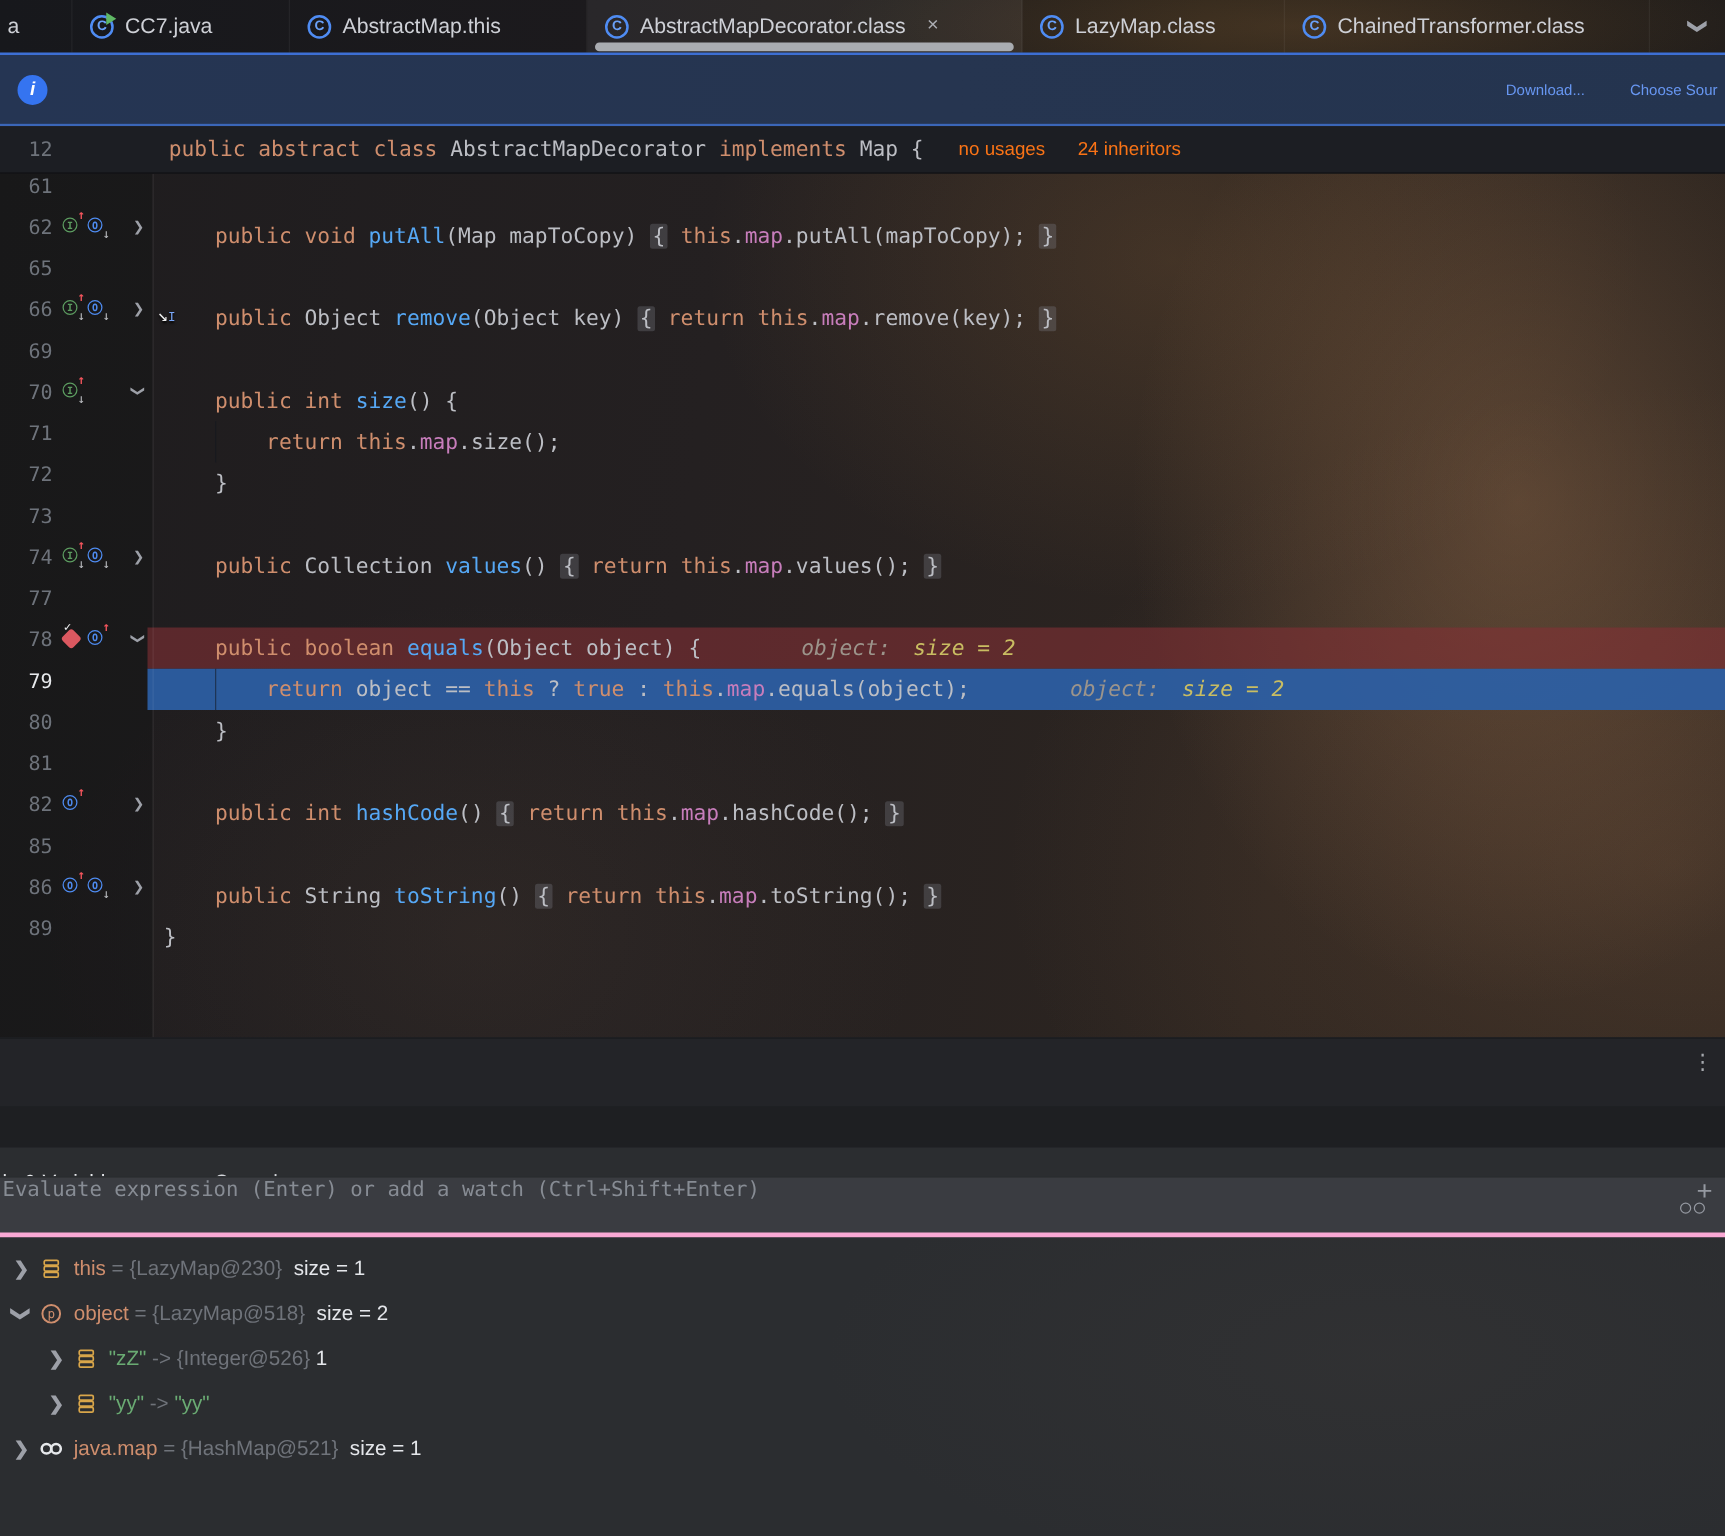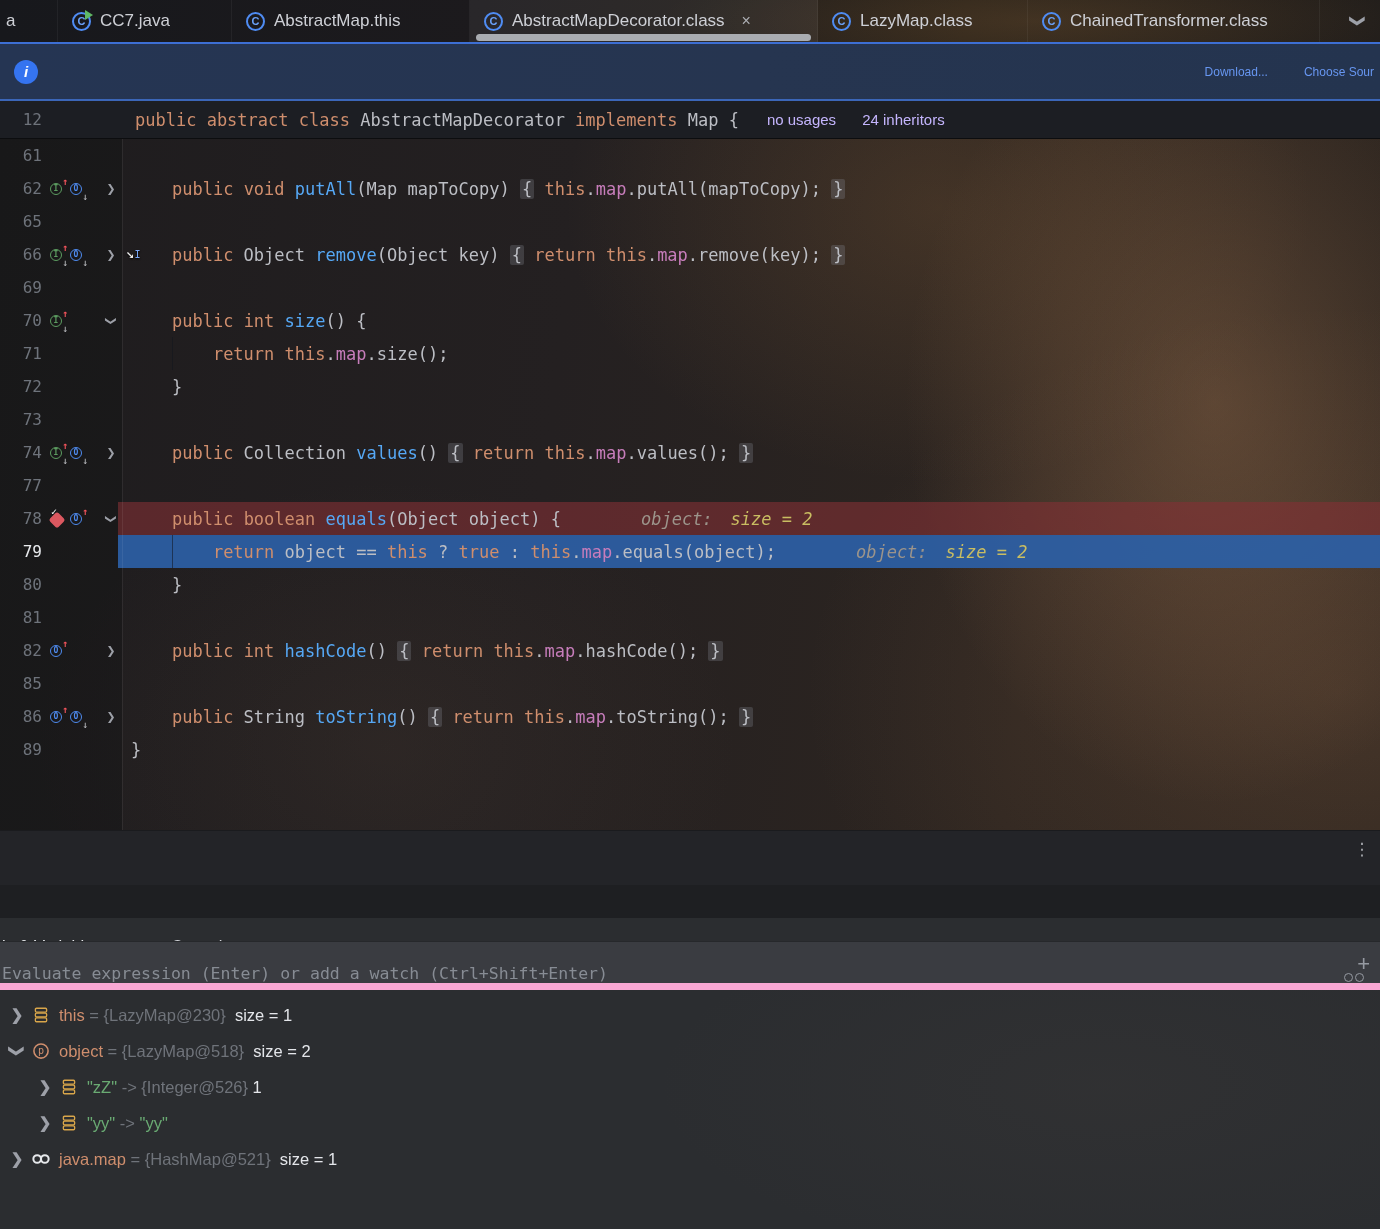--- a/index.html
+++ b/index.html
@@ -44,35 +44,35 @@
   #banner-links span { color:#6796F1; font-size:12px; white-space:nowrap; }
 
   
   #pinned { position:absolute; top:101px; left:0; width:1380px; height:38px;
     display:flex; align-items:center; background:#1C1E23;
     border-bottom:1px solid rgba(0,0,0,.55);
     font-family:"DejaVu Sans Mono", monospace; font-size:17px; white-space:pre; }
   #pinned .num { width:42px; text-align:right; color:#6E737B; font-size:16px; flex-shrink:0; }
   #pinned .pcode { margin-left:80px; padding-left:13px; }
   #pinned .meta { margin-left:28px; font-family:"Liberation Sans",sans-serif;
-    font-size:15px; color:#c4b5fd; display:flex; gap:26px; }
+    font-size:15px; color:#f97316; display:flex; gap:26px; }
 
   
   #editor { position:absolute; top:139px; left:0; width:1380px; height:691px; overflow:hidden;
     background:
       radial-gradient(430px 560px at 88% 38%, rgba(195,140,95,.30), rgba(195,140,95,0) 72%),
       radial-gradient(520px 380px at 68% 10%, rgba(155,108,60,.22), rgba(155,108,60,0) 72%),
       radial-gradient(720px 520px at 97% 80%, rgba(150,105,72,.26), rgba(150,105,72,0) 74%),
       radial-gradient(500px 380px at 28% 88%, rgba(92,72,56,.18), rgba(92,72,56,0) 70%),
       linear-gradient(97deg,#1E1C1E 0%,#242021 40%,#2D2520 74%,#2A231E 100%); }
   #editor::before { content:""; position:absolute; left:0; top:0; bottom:0; width:122px;
     background:rgba(14,15,18,.30); }
   #editor::after { content:""; position:absolute; left:122px; top:0; bottom:0; width:1px;
     background:rgba(255,255,255,.07); }
-  .code-line { position:relative; height:33px; display:flex; align-items:center;
+  .code-line { position:relative; height:33px; display:flex; align-items:flex-start;
     font-family:"DejaVu Sans Mono", monospace; font-size:17px; white-space:pre; }
   .ln-num { width:42px; text-align:right; color:#6E737B; font-size:16px; flex-shrink:0; z-index:2; }
   .ln-num.bright { color:#E8EAED; }
   .ln-icons { width:62px; padding-left:7px; display:flex; align-items:center; gap:4px; flex-shrink:0; z-index:2; }
   .ln-fold { width:14px; font-size:15px; flex-shrink:0; z-index:2; text-align:center; }
   .ln-code { flex:1; height:100%; display:flex; align-items:center; position:relative; padding-left:13px; }
   .hl-bp  .ln-code { background:rgba(132,48,54,.60); }
   .hl-exec .ln-code { background:rgba(45,95,166,.92); }
   .guide .ln-code::before { content:""; position:absolute; top:0; bottom:0; width:1px;
     left:calc(13px + 4.05ch); background:rgba(18,22,30,.55); }
@@ -109,22 +109,22 @@
   .dbg-tab { position:relative; height:100%; display:flex; align-items:center;
     font-size:16.5px; color:#D3D5DA; }
   .dbg-tab.active { color:#E8EAED; }
   .dbg-tab.active::after { content:""; position:absolute; left:0; right:0; bottom:0;
     height:4px; background:#3574F0; }
   #dbg-tab-0 { padding-left:2px; width:135px; }
   #dbg-tab-1 { margin-left:36px; }
 
   
   #eval-bar { position:absolute; top:941px; left:0; width:1380px; height:49px;
-    background:#3A3C41; border-top:1px solid #26282B; border-bottom:7px solid #f9a8d4;
-    display:flex; align-items:flex-end; }
+    background:#3A3C41; border-top:1px solid #26282B; border-bottom:4px solid #f9a8d4;
+    display:flex; align-items:flex-start; }
   #eval-input { flex:1; background:transparent; border:none; outline:none;
     font-family:"DejaVu Sans Mono", monospace; font-size:16.5px; color:#BFC3CA;
     padding-left:2px; }
   #eval-input::placeholder { color:#878C94; opacity:1; }
   #add-watch { position:relative; width:30px; height:30px; margin-right:8px; flex-shrink:0; }
   #add-watch .plus { position:absolute; right:2px; top:-2px; color:#9599A1; font-size:22px; font-weight:300; }
   #add-watch .gl { position:absolute; left:2px; bottom:1px; width:9px; height:9px;
     border:1.6px solid #9599A1; border-radius:50%; }
   #add-watch .gl.g2 { left:13px; }
 

